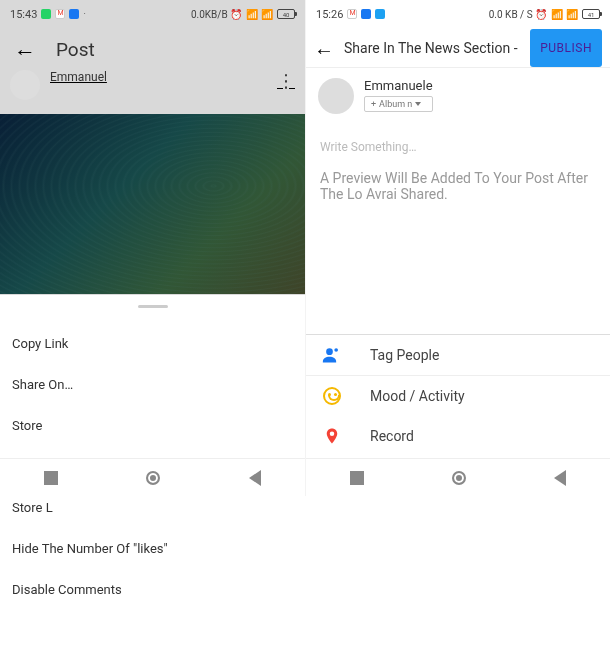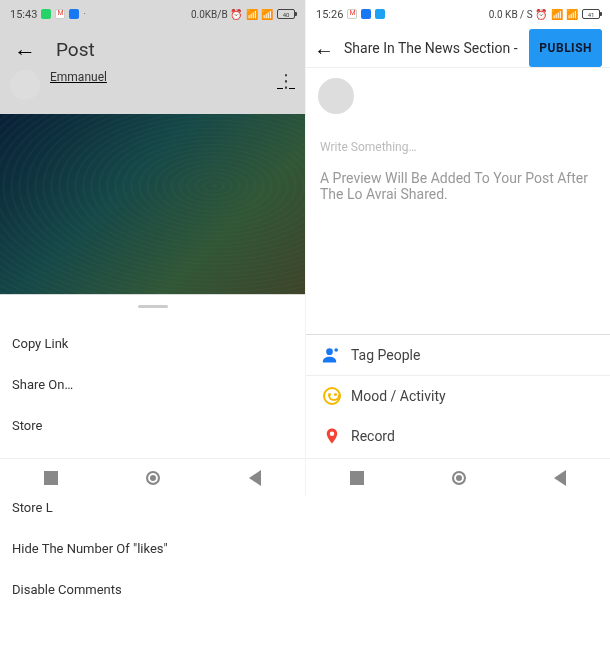--- a/index.html
+++ b/index.html
@@ -46,36 +46,36 @@
     .navbar { position: absolute; bottom: 0; left: 0; right: 0; height: 38px; display: flex; align-items: center; justify-content: space-around; border-top: 1px solid #eee; background: #fff; z-index: 6; }
     .nav-btn { width: 14px; height: 14px; cursor: pointer; }
     .sq { background: #888; }
     .circ { border: 2px solid #888; border-radius: 50%; box-shadow: inset 0 0 0 2px #fff, inset 0 0 0 10px #888; }
     .tri { width: 0; height: 0; border-top: 8px solid transparent; border-bottom: 8px solid transparent; border-right: 12px solid #888; background: none; }
 
     
     .right-header { height: 40px; display: flex; align-items: center; padding: 0 8px; border-bottom: 1px solid #eee; }
     .right-header .back-arrow { font-size: 20px; margin-right: 10px; }
     .right-title { font-size: 14px; color: #333; flex: 1; }
-    .pub-btn { background: #2196F3; color: #0f172a; border: none; padding: 12px 10px; font-size: 12px; font-weight: 700; border-radius: 3px; cursor: pointer; letter-spacing: 0.5px; }
+    .pub-btn { background: #2196F3; color: #4c1d95; border: none; padding: 12px 10px; font-size: 12px; font-weight: 400; border-radius: 3px; cursor: pointer; letter-spacing: 0.5px; }
 
     .right-profile { padding: 10px 12px; display: flex; align-items: flex-start; }
     .right-profile .avatar { width: 36px; height: 36px; }
     .prof-details { display: flex; flex-direction: column; gap: 3px; }
     .prof-name { font-size: 13px; color: #333; }
     .album-btn { border: 1px solid #ccc; padding: 2px 6px; font-size: 9px; color: #777; background: #fff; border-radius: 2px; cursor: pointer; display: inline-flex; align-items: center; gap: 3px; }
     .album-btn::before { content: '+'; }
     .chev-down { border-left: 3px solid transparent; border-right: 3px solid transparent; border-top: 4px solid #777; display: inline-block; }
 
     .composer { padding: 16px 14px 10px; font-size: 12px; color: #bbb; }
     .preview-text { padding: 6px 14px; font-size: 14px; color: #999; }
 
     .right-spacer { flex: 1; }
     .options { border-top: 1px solid #ddd; }
-    .opt-row { display: flex; align-items: center; padding: 10px 16px; gap: 9px; cursor: pointer; font-size: 14px; color: #444; }
+    .opt-row { display: flex; align-items: center; padding: 10px 16px; gap: 28px; cursor: pointer; font-size: 14px; color: #444; }
     .opt-row:first-child { border-bottom: 1px solid #eee; }
     .opt-icon { width: 20px; height: 20px; display: flex; align-items: center; justify-content: center; }
 
     .icon-tag svg { fill: #1877F2; }
     .icon-mood { border: 2px solid #f5b800; border-radius: 50%; width: 18px; height: 18px; position: relative; }
     .icon-mood::before { content: ''; position: absolute; width: 3px; height: 3px; background: #f5b800; border-radius: 50%; left: 3px; top: 4px; box-shadow: 6px 0 0 #f5b800; }
     .icon-mood::after { content: ''; position: absolute; width: 8px; height: 4px; border: 2px solid #f5b800; border-top: none; border-radius: 0 0 8px 8px; left: 3px; bottom: 2px; }
     .icon-pin svg { fill: #F44336; }
     .icon-donate svg { fill: #E91E63; }
   </style>
@@ -151,20 +151,27 @@
   </div>
 
   <div class="right-header">
     <span class="back-arrow">←</span>
     <span class="right-title">Share In The News Section -</span>
     <button class="pub-btn">PUBLISH</button>
   </div>
 
   <div class="right-profile">
     <div class="avatar"></div>
+    <div class="prof-details">
+      <span class="prof-name">Emmanuele</span>
+      <span class="album-btn">
+        <span>Album n</span>
+        <span class="chev-down"></span>
+      </span>
+    </div>
   </div>
 
   <div class="composer">Write Something…</div>
   <div class="preview-text">A Preview Will Be Added To Your Post After The Lo Avrai Shared.</div>
 
   <div class="right-spacer"></div>
 
   <div class="options">
     <div class="opt-row">
       <span class="opt-icon icon-tag">

